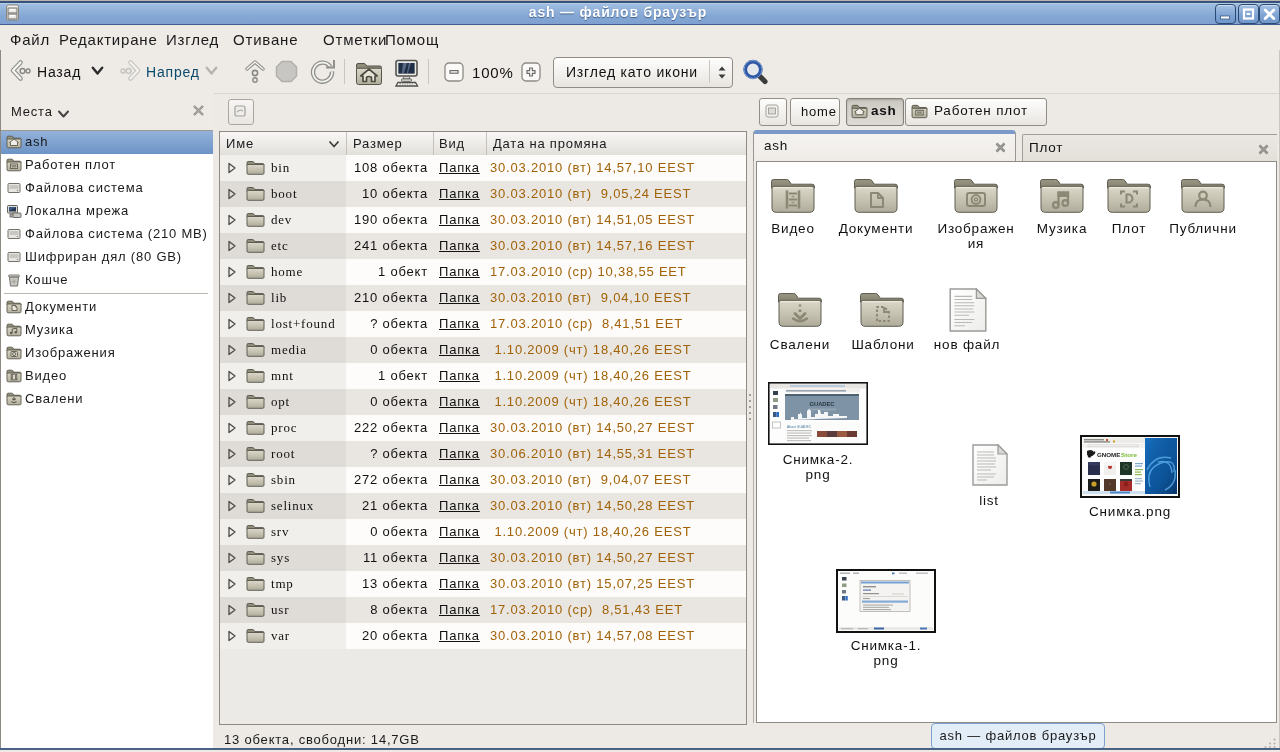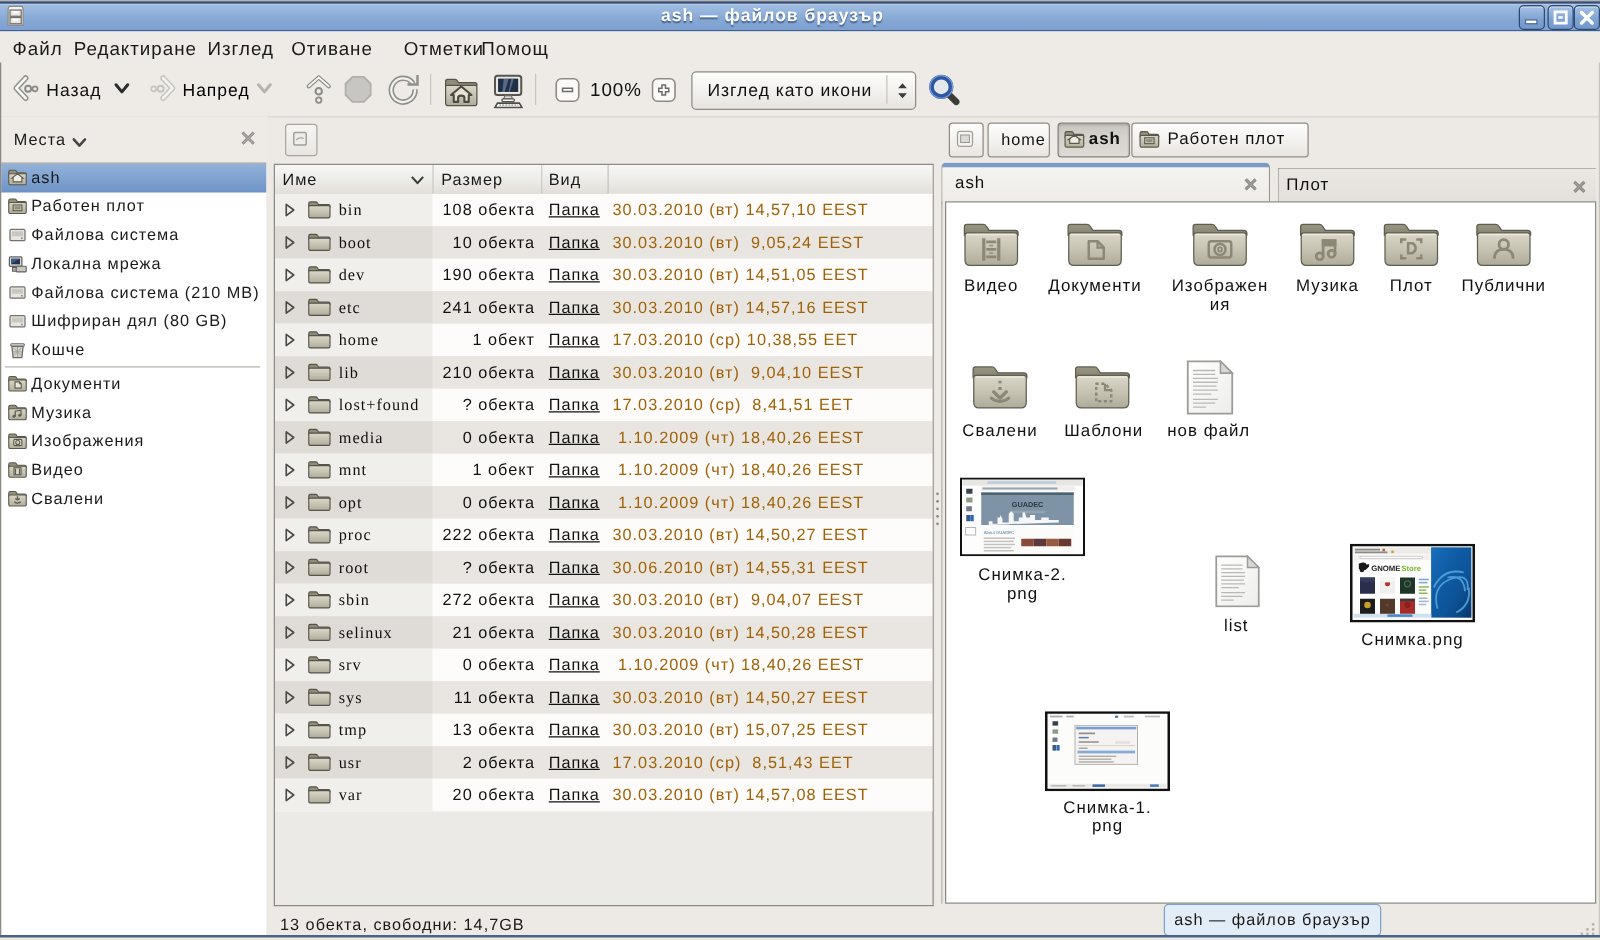--- a/index.html
+++ b/index.html
@@ -10,21 +10,21 @@
 #topstrip{left:0;top:0;width:1280px;height:1px;background:#b8b3ab;}
 #titlebar-bot{left:0;top:24px;width:1280px;height:1px;background:#3e5e8f;}
 #title{left:0;top:4px;width:1236px;text-align:center;font-size:14px;font-weight:bold;color:#fff;text-shadow:0 1px 1px #44618c;}
 .wbtn{top:4px;width:19px;height:18px;border:1px solid #2c4a71;border-radius:4px;background:linear-gradient(#a5c1e4,#7fa1d1 60%,#6f95c9);background:linear-gradient(#a7c2e4,#7da2d2 60%,#7198cc);color:#fff;box-shadow:inset 0 1px 0 rgba(255,255,255,.45);}
 
 #menubar{left:0;top:25px;width:1280px;height:25px;background:#eeebe7;}
 .menu{top:31px;font-size:15px;color:#1a1a1a;}
 
 #toolbar{left:0;top:50px;width:1280px;height:43px;background:#eeebe7;border-bottom:1px solid #d8d4cf;}
 .tbtext{top:64px;font-size:14px;color:#111;}
-.tbgray{color:#000000;}
+.tbgray{color:#0c4a6e;}
 .tsep{top:59px;width:1px;height:25px;background:#c9c5bf;}
 
 #side-list{left:1px;top:130px;width:212px;height:617px;background:#fff;border-top:1px solid #9c978f;}
 #side-head{left:0;top:93px;width:214px;height:37px;background:#eeebe7;}
 .srow{left:1px;width:212px;height:23px;}
 .srow .lbl{position:absolute;left:24px;top:3px;font-size:13px;color:#1a1a1a;white-space:nowrap;}
 .srow svg{position:absolute;left:5px;top:3px;}
 #side-sel{background:linear-gradient(#93b2da,#6d93c6);}
 #side-sep{left:4px;width:204px;height:1px;background:#bab6b0;}
 
@@ -345,20 +345,23 @@
       <svg style="position:absolute;right:6px;top:8px" width="12" height="8" viewBox="0 0 12 8">
         <path d="M1.5 1.5 L6 6.5 L10.5 1.5" fill="none" stroke="#3a3a38" stroke-width="1.7" stroke-linejoin="round"></path>
       </svg>
     </div>
 <div class="hcell ab" style="left:127px;width:86px">
       <span>Размер</span>
     </div>
 <div class="hcell ab" style="left:214px;width:52px">
       <span style="left:5px">Вид</span>
     </div>
+<div class="hcell ab" style="left:267px;width:259px;border-right:none">
+      <span>Дата на промяна</span>
+    </div>
 <div class="lrow odd ab" style="top:23px">
  <div class="namecell"></div>
  <svg class="exp2" style="position:absolute;left:7px;top:7px" width="10" height="12" viewBox="0 0 10 12">
         <path d="M2 1.5 L8 6 L2 10.5 Z" fill="none" stroke="#4a4a48" stroke-width="1.3" stroke-linejoin="round"></path>
       </svg>
  <svg class="fi" style="position:absolute;left:26px;top:4px" width="19" height="17" viewBox="0 0 19 17">
         <use href="#lfold"></use>
       </svg>
  <span class="fname">bin</span>
  <span class="fsize">108 обекта</span>
@@ -575,21 +578,21 @@
 </div>
 <div class="lrow even ab" style="top:465px">
  <div class="namecell"></div>
  <svg class="exp2" style="position:absolute;left:7px;top:7px" width="10" height="12" viewBox="0 0 10 12">
         <path d="M2 1.5 L8 6 L2 10.5 Z" fill="none" stroke="#4a4a48" stroke-width="1.3" stroke-linejoin="round"></path>
       </svg>
  <svg class="fi" style="position:absolute;left:26px;top:4px" width="19" height="17" viewBox="0 0 19 17">
         <use href="#lfold"></use>
       </svg>
  <span class="fname">usr</span>
- <span class="fsize">2 обекта</span>
+ <span class="fsize">8 обекта</span>
  <span class="ftype">Папка</span>
  <span class="fdate">17.03.2010 (ср)  8,51,43 EET</span>
 </div>
 <div class="lrow odd ab" style="top:491px">
  <div class="namecell"></div>
  <svg class="exp2" style="position:absolute;left:7px;top:7px" width="10" height="12" viewBox="0 0 10 12">
         <path d="M2 1.5 L8 6 L2 10.5 Z" fill="none" stroke="#4a4a48" stroke-width="1.3" stroke-linejoin="round"></path>
       </svg>
  <svg class="fi" style="position:absolute;left:26px;top:4px" width="19" height="17" viewBox="0 0 19 17">
         <use href="#lfold"></use>

